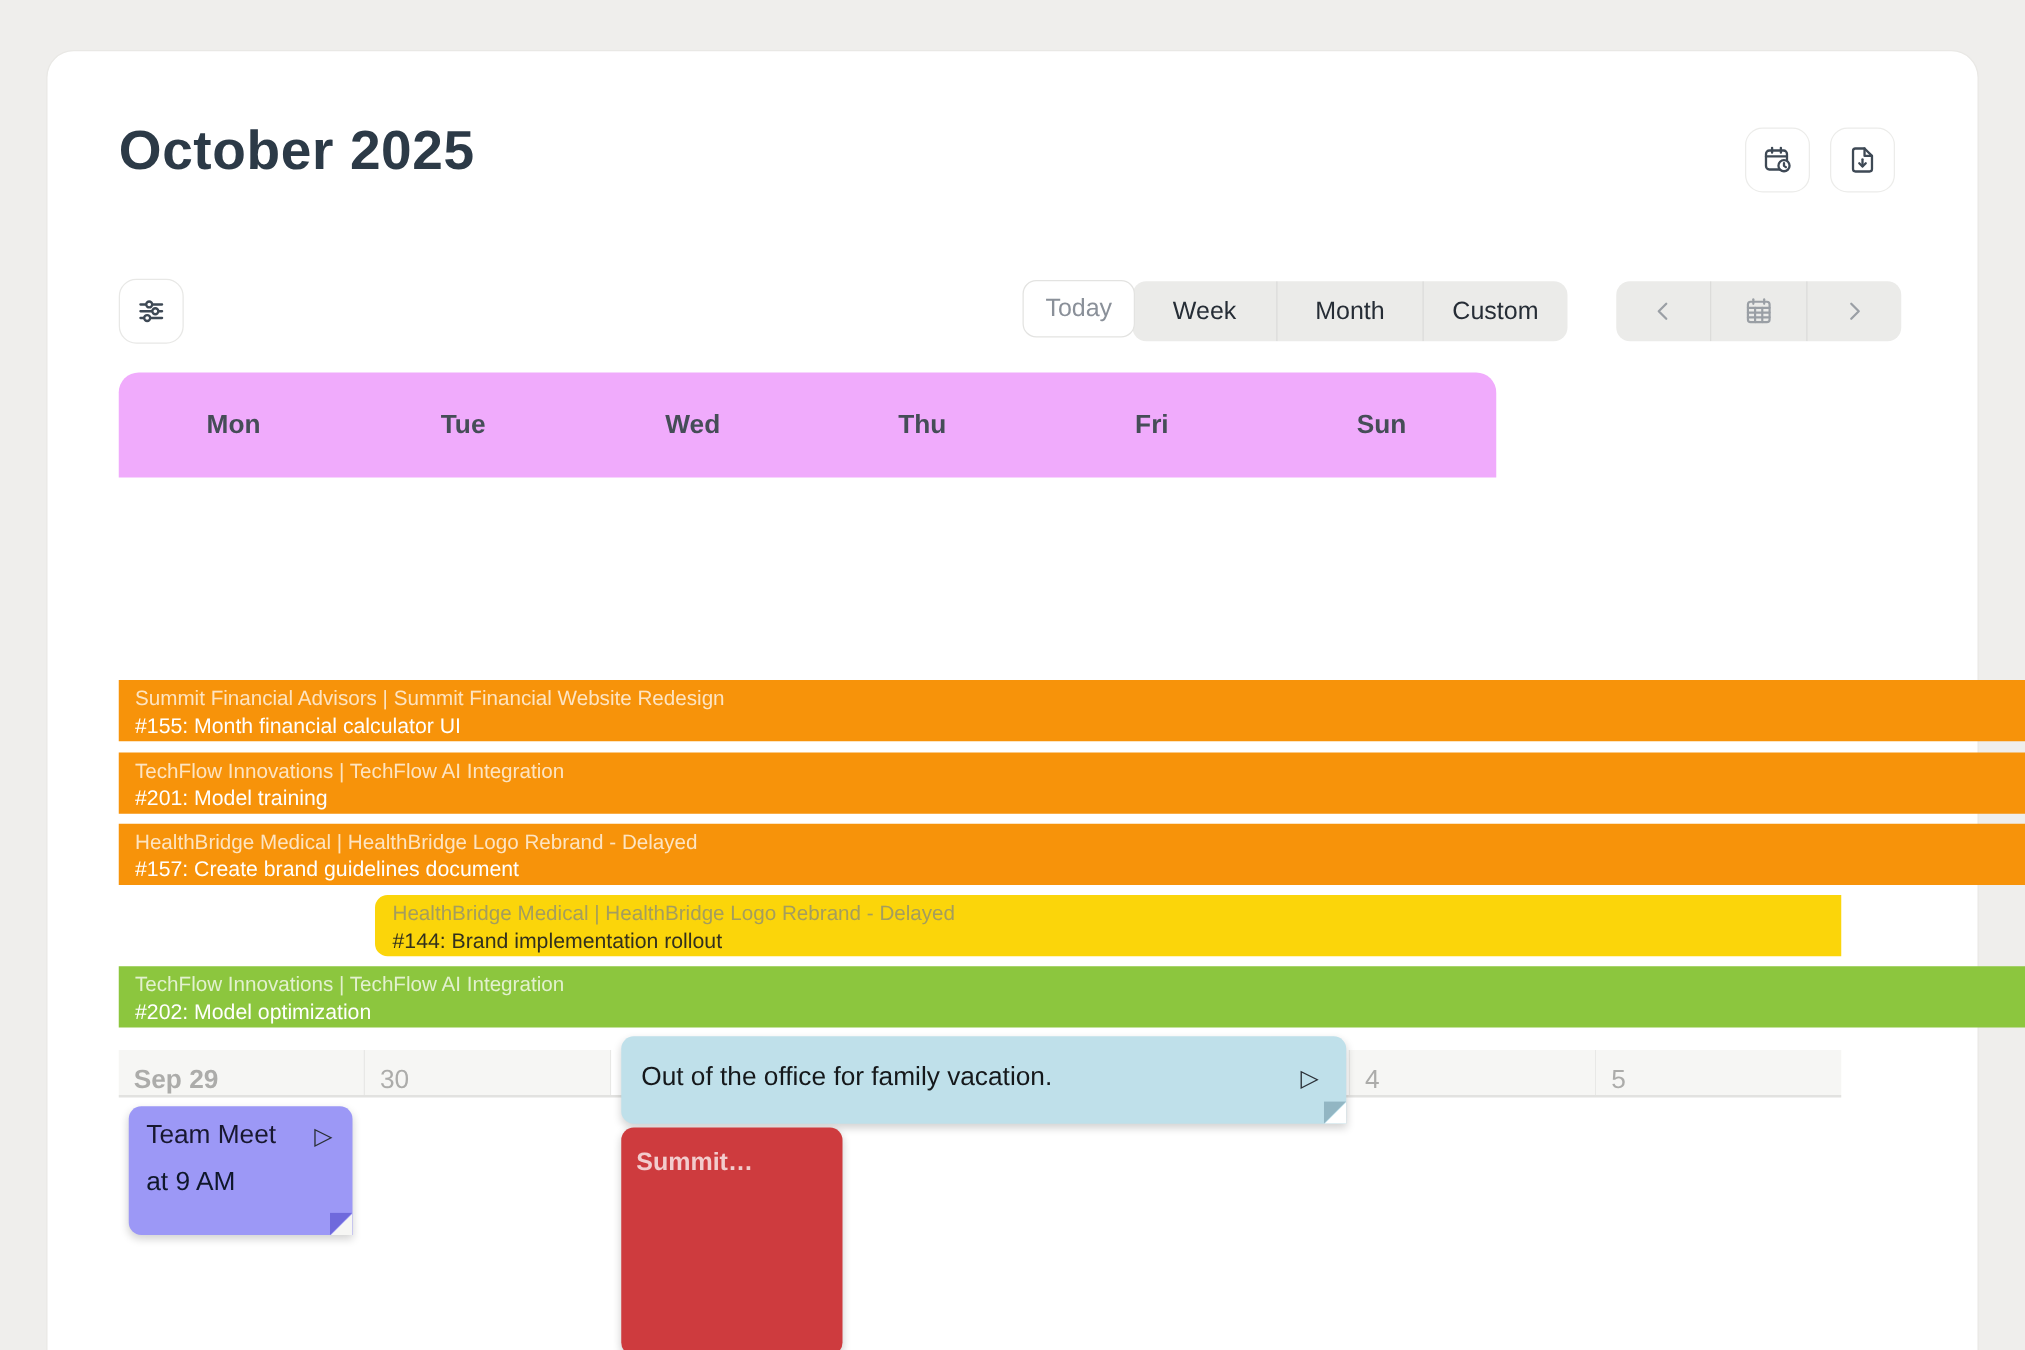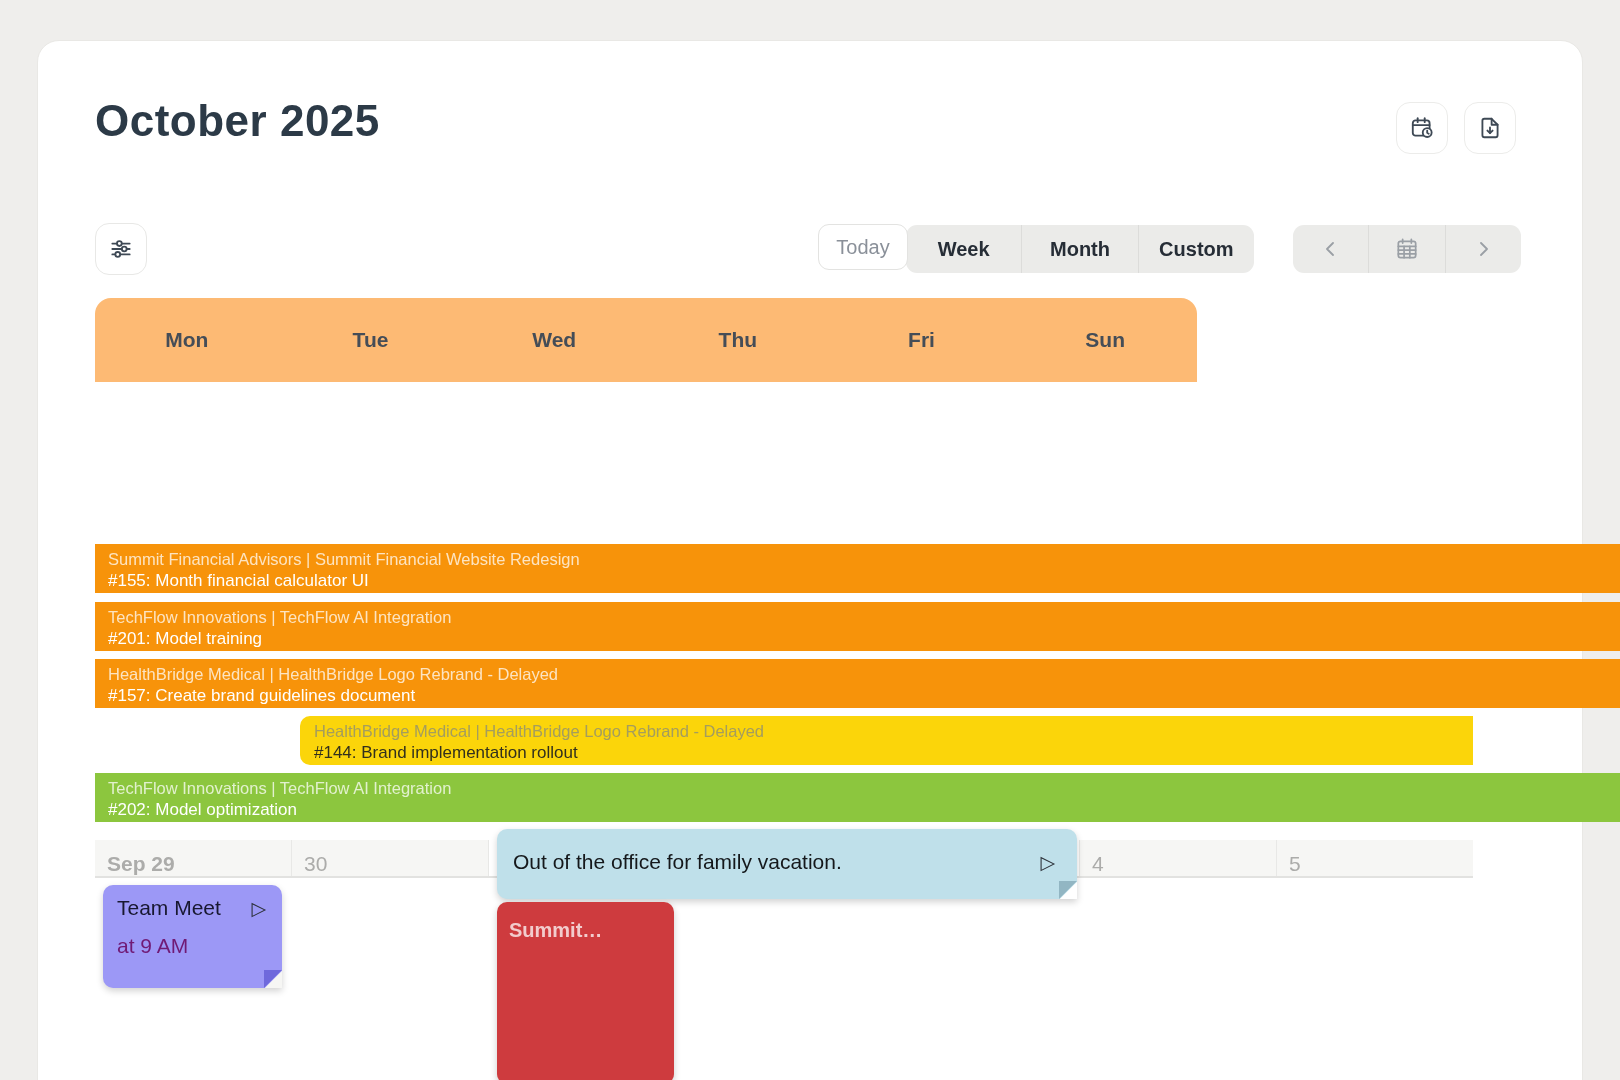--- a/index.html
+++ b/index.html
@@ -22,32 +22,32 @@
 
   .today-btn { position:absolute; left:818px; top:198px; width:90px; height:46px;
                background:#fff; border:1px solid #E3E3E1; border-radius:11px;
                font-size:20px; color:#8A9099; display:flex; align-items:center;
                justify-content:center; z-index:3; cursor:pointer; }
 
   .seg-group { position:absolute; display:flex; background:#EBEBE9; border-radius:11px;
                overflow:hidden; z-index:2; }
   .views-group { left:906px; top:199px; width:348px; height:48px; }
   .seg-item { flex:1; display:flex; align-items:center; justify-content:center;
-              font-size:20px; color:#262D36; font-weight:700; cursor:pointer;
+              font-size:20px; color:#262D36; font-weight:400; cursor:pointer;
               border-right:1px solid #DCDCDA; }
   .seg-item:last-child { border-right:none; }
 
   .nav-group { left:1293px; top:199px; width:228px; height:48px; }
   .nav-seg { flex:1; display:flex; align-items:center; justify-content:center;
              cursor:pointer; border-right:1px solid #DCDCDA; }
   .nav-seg:last-child { border-right:none; }
 
   
   .cal-header { position:absolute; left:95px; top:272px; width:1102px; height:84px;
-                background:#fdba74; border-radius:16px 16px 0 0; display:flex; }
+                background:#f0abfc; border-radius:16px 16px 0 0; display:flex; }
   .cal-header .day { flex:1; display:flex; align-items:center; justify-content:center;
                      font-size:21px; font-weight:600; color:#454D57; }
 
   .week-row { position:absolute; left:95px; top:344px; width:1378px; height:508px;
               display:flex; border-bottom:2px solid #E2E2E0;align-items:flex-end; }
   .cell { flex:1; border-right:1px solid #E8E8E6; padding:12px 0 0 12px; background:#fff; }
   .cell:last-child { border-right:none; }
   .cell.off { background:#F6F6F4; }
   .date-label { font-size:21px; color:#273240; }
   .date-label.muted { color:#ACACAA; }
@@ -68,21 +68,21 @@
   .bar-yellow .bar-l2 { color:#32301E; }
 
   
   .note { position:absolute; z-index:5; box-shadow:0 3px 7px rgba(0,0,0,0.18); }
   .note-blue { left:497px; top:803px; width:580px; height:70px; background:#BFE0EA;
                border-radius:10px 10px 0 10px; --fold:#92B6C3; --behind:#FFFFFF; }
   .note-blue .note-text { position:absolute; left:16px; top:21px; font-size:21px; color:#15181B; }
   .note-purple { left:103px; top:859px; width:179px; height:103px; background:#9C98F6;
                  border-radius:10px 10px 0 10px; --fold:#6F69DC; --behind:#F6F6F4; }
   .note-purple .note-line1 { position:absolute; left:14px; top:11px; font-size:21px; color:#181830; }
-  .note-purple .note-line2 { position:absolute; left:14px; top:49px; font-size:21px; color:#701a75; }
+  .note-purple .note-line2 { position:absolute; left:14px; top:49px; font-size:21px; color:#0f172a; }
   .play-tri { position:absolute; font-size:19px; color:#2A2F36; }
   .note-blue .play-tri { right:22px; top:22px; }
   .note-purple .play-tri { right:16px; top:12px; }
   .fold { position:absolute; right:0; bottom:0; width:18px; height:18px; }
   .fold::after { content:""; position:absolute; inset:0;
                  clip-path:polygon(100% 4%, 100% 100%, 4% 100%); background:var(--behind); }
   .fold::before { content:""; position:absolute; inset:0;
                   clip-path:polygon(0 0, 100% 0, 0 100%); background:var(--fold); }
 
   

